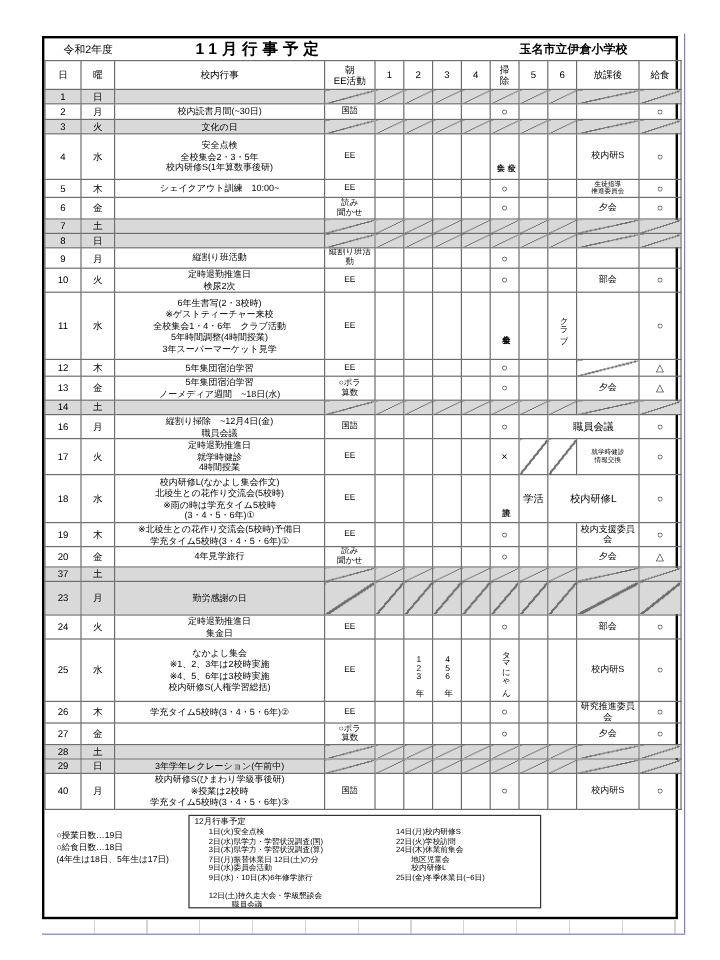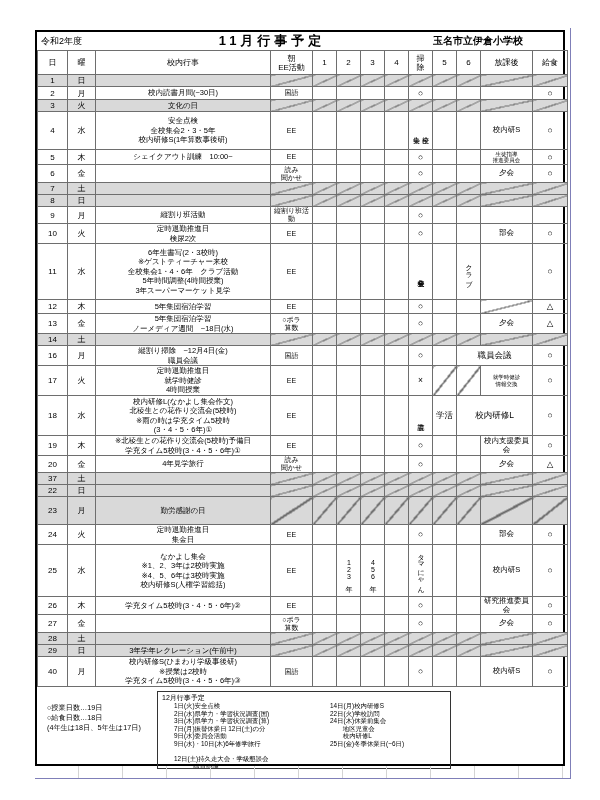--- a/index.html
+++ b/index.html
@@ -7,22 +7,22 @@
     width:600px;height:800px;position:relative;background:#ffffff;
     font-family:"Liberation Sans","DejaVu Sans",sans-serif;color:#000;
     -webkit-font-smoothing:antialiased;
   }
   .sheet{
     position:absolute;left:35px;top:30px;width:530px;height:736px;
     border:2px solid #000;box-sizing:border-box;background:#fff;
   }
   
   .titlebar{display:flex;align-items:center;height:18px;}
-  .nendo{width:110px;font-size:9px;padding-left:4px;text-align:left;}
-  .main-title{flex:1;text-align:center;font-weight:bold;font-size:13px;letter-spacing:4px;}
+  .nendo{width:110px;font-size:9px;padding-left:16px;text-align:left;}
+  .main-title{flex:1;font-weight:bold;font-size:13px;letter-spacing:4px;}
   .school{width:170px;font-weight:bold;font-size:10px;text-align:center;}
 
   
   table.sched{border-collapse:collapse;width:100%;table-layout:fixed;border:1.5px solid #000;}
   table.sched th,table.sched td{
     border:1px solid #6e6e6e;padding:0;text-align:center;vertical-align:middle;
     overflow:hidden;font-weight:normal;box-sizing:border-box;
   }
   table.sched th{font-size:8px;line-height:9px;height:24px;white-space:pre-line;}
   td.c-day,td.c-wd{font-size:8px;}
@@ -411,35 +411,20 @@
           <td class="off diag"></td>
           <td class="off diag"></td>
           <td class="off diag"></td>
           <td class="off diag"></td>
           <td class="off diag"></td>
           <td class="off diag"></td>
           <td class="off diag"></td>
           <td class="off diag"></td>
           <td class="off diag"></td>
         </tr>
-        <tr style="height: 12px;">
-          <td class="c-day off">22</td>
-          <td class="c-wd off">日</td>
-          <td class="ev off"></td>
-          <td class="off diag"></td>
-          <td class="off diag"></td>
-          <td class="off diag"></td>
-          <td class="off diag"></td>
-          <td class="off diag"></td>
-          <td class="off diag"></td>
-          <td class="off diag"></td>
-          <td class="off diag"></td>
-          <td class="off diag"></td>
-          <td class="off diag"></td>
-        </tr>
         <tr class="wk" style="height: 28px;">
           <td class="c-day off">23</td>
           <td class="c-wd off">月</td>
           <td class="ev off">勤労感謝の日</td>
           <td class="off diag"></td>
           <td class="off diag"></td>
           <td class="off diag"></td>
           <td class="off diag"></td>
           <td class="off diag"></td>
           <td class="off diag"></td>

